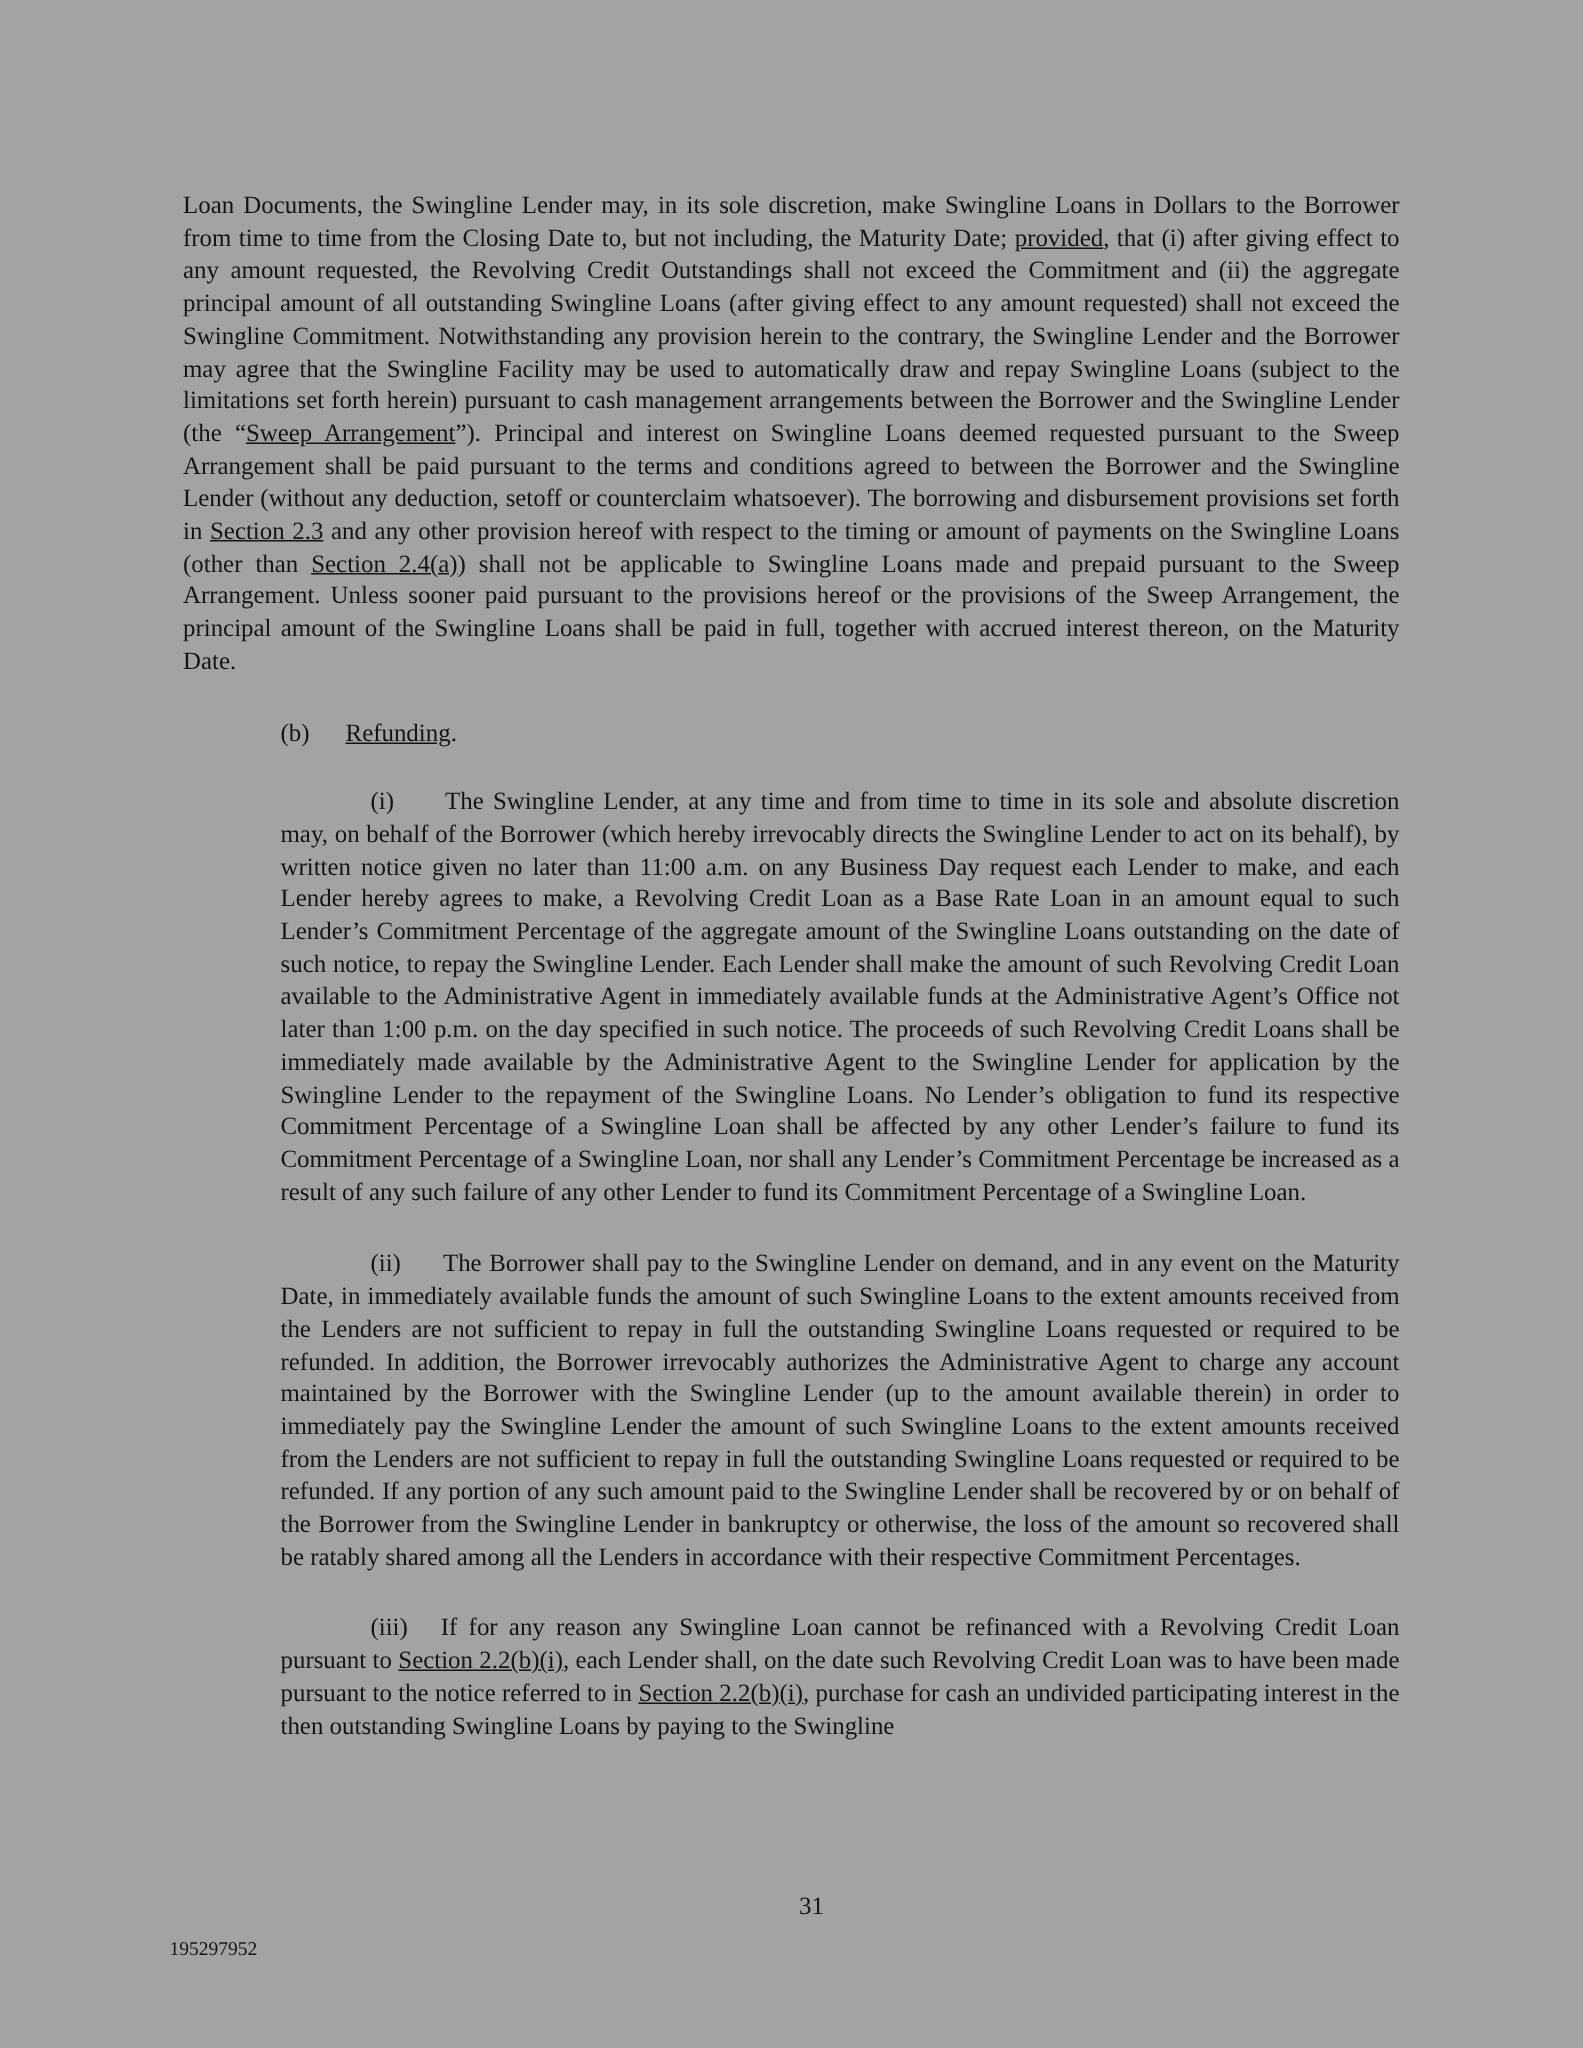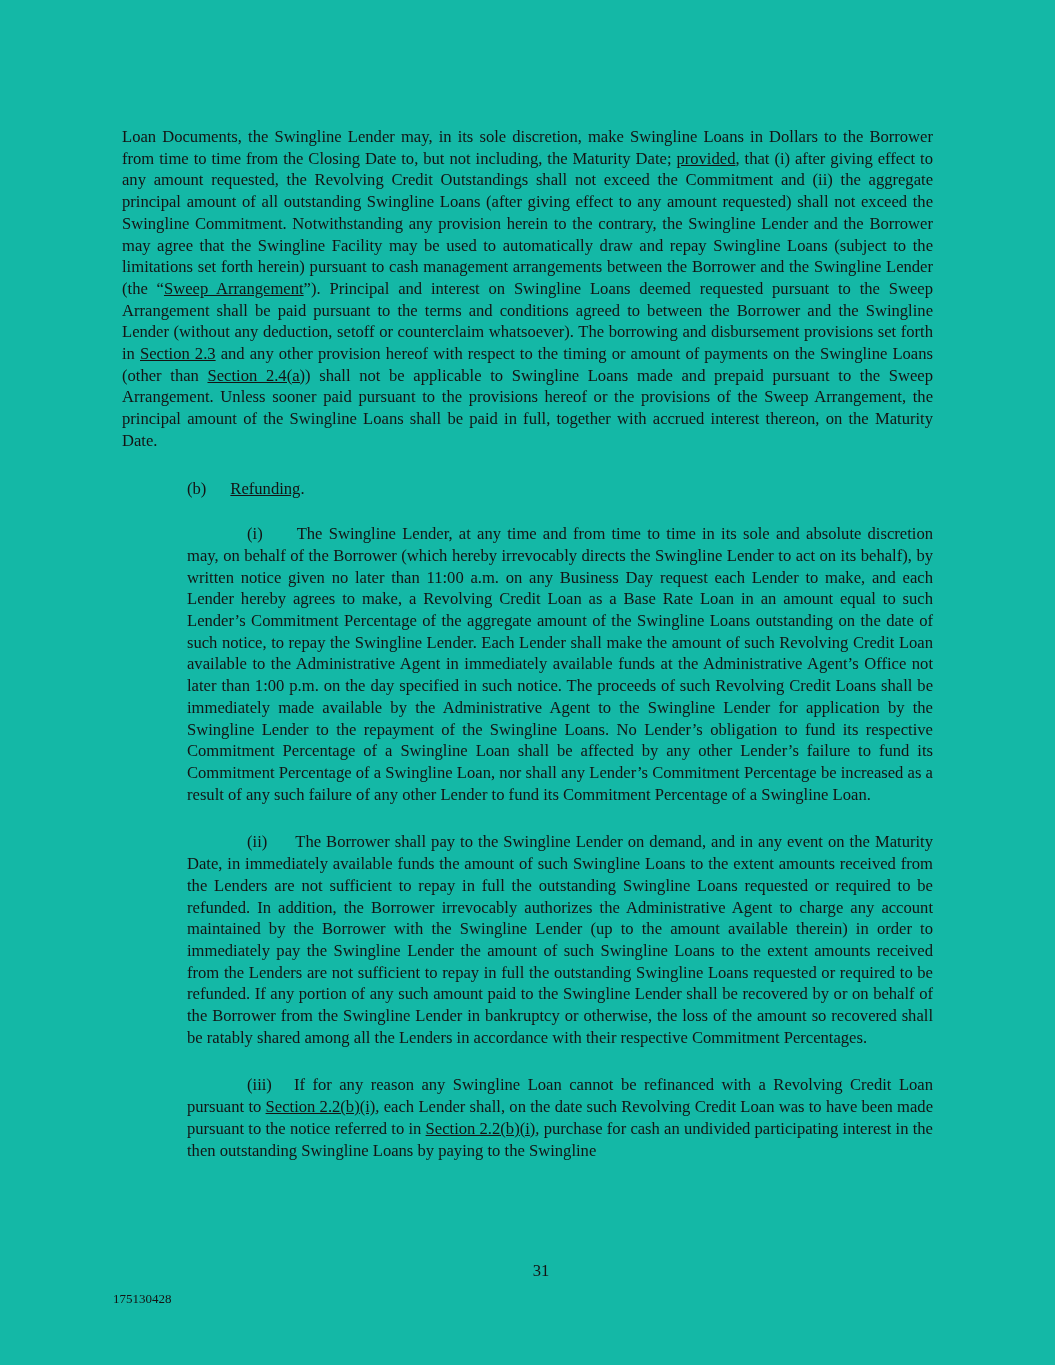--- a/index.html
+++ b/index.html
@@ -2,21 +2,21 @@
 <html><head>
 <meta charset="utf-8">
 <style>
   * { margin: 0; padding: 0; box-sizing: border-box; }
   html, body { background: #ffffff; }
   .page {
     position: relative;
     width: 1055px;
     height: 1365px;
     margin: 0 auto;
-    background: #14b8a6;
+    background: #a3a3a3;
     color: #141414;
     font-family: "Liberation Serif", "DejaVu Serif", serif;
     font-size: 16.6px;
     line-height: 21.7px;
     padding: 126px 122px 0 122px;
     overflow: hidden;
   }
   p.justified {
     text-align: justify;
     text-justify: inter-word;
@@ -60,15 +60,15 @@
   <p class="heading-line"><span>(b)</span><span class="tab tab-b"></span><span><span class="u">Refunding</span><span>.</span></span></p>
 
   <p class="justified sub-para"><span>(i)</span><span class="tab tab-i"></span><span><span>The Swingline Lender, at any time and from time to time in its sole and absolute discretion may, on behalf of the Borrower (which hereby irrevocably directs the Swingline Lender to act on its behalf), by written notice given no later than 11:00 a.m. on any Business Day request each Lender to make, and each Lender hereby agrees to make, a Revolving Credit Loan as a Base Rate Loan in an amount equal to such Lender’s Commitment Percentage of the aggregate amount of the Swingline Loans outstanding on the date of such notice, to repay the Swingline Lender.  Each Lender shall make the amount of such Revolving Credit Loan available to the Administrative Agent in immediately available funds at the Administrative Agent’s Office not later than 1:00 p.m. on the day specified in such notice.  The proceeds of such Revolving Credit Loans shall be immediately made available by the Administrative Agent to the Swingline Lender for application by the Swingline Lender to the repayment of the Swingline Loans.  No Lender’s obligation to fund its respective Commitment Percentage of a Swingline Loan shall be affected by any other Lender’s failure to fund its Commitment Percentage of a Swingline Loan, nor shall any Lender’s Commitment Percentage be increased as a result of any such failure of any other Lender to fund its Commitment Percentage of a Swingline Loan.</span></span></p>
 
   <p class="justified sub-para"><span>(ii)</span><span class="tab tab-ii"></span><span><span>The Borrower shall pay to the Swingline Lender on demand, and in any event on the Maturity Date, in immediately available funds the amount of such Swingline Loans to the extent amounts received from the Lenders are not sufficient to repay in full the outstanding Swingline Loans requested or required to be refunded.  In addition, the Borrower irrevocably authorizes the Administrative Agent to charge any account maintained by the Borrower with the Swingline Lender (up to the amount available therein) in order to immediately pay the Swingline Lender the amount of such Swingline Loans to the extent amounts received from the Lenders are not sufficient to repay in full the outstanding Swingline Loans requested or required to be refunded.  If any portion of any such amount paid to the Swingline Lender shall be recovered by or on behalf of the Borrower from the Swingline Lender in bankruptcy or otherwise, the loss of the amount so recovered shall be ratably shared among all the Lenders in accordance with their respective Commitment Percentages.</span></span></p>
 
   <p class="justified sub-para"><span>(iii)</span><span class="tab tab-iii"></span><span><span>If for any reason any Swingline Loan cannot be refinanced with a Revolving Credit Loan pursuant to </span><span class="u">Section 2.2(b)(i)</span><span>, each Lender shall, on the date such Revolving Credit Loan was to have been made pursuant to the notice referred to in </span><span class="u">Section 2.2(b)(i)</span><span>, purchase for cash an undivided participating interest in the then outstanding Swingline Loans by paying to the Swingline</span></span></p>
 
   <div class="page-number">31</div>
 
-  <div class="doc-id">175130428</div>
+  <div class="doc-id">195297952</div>
 
 </div>
 
 </body></html>

